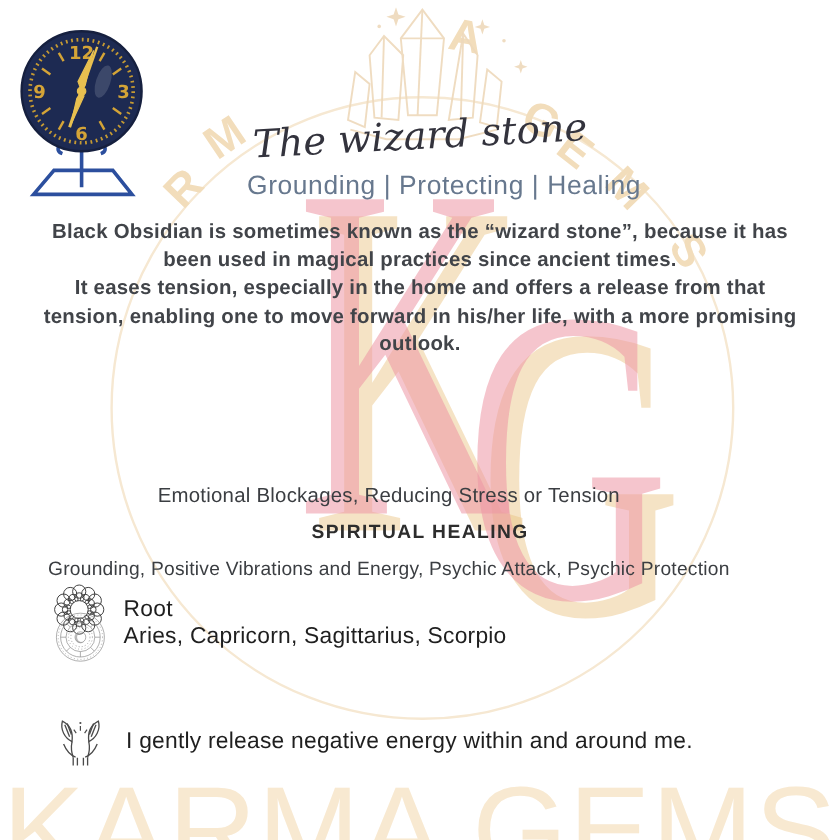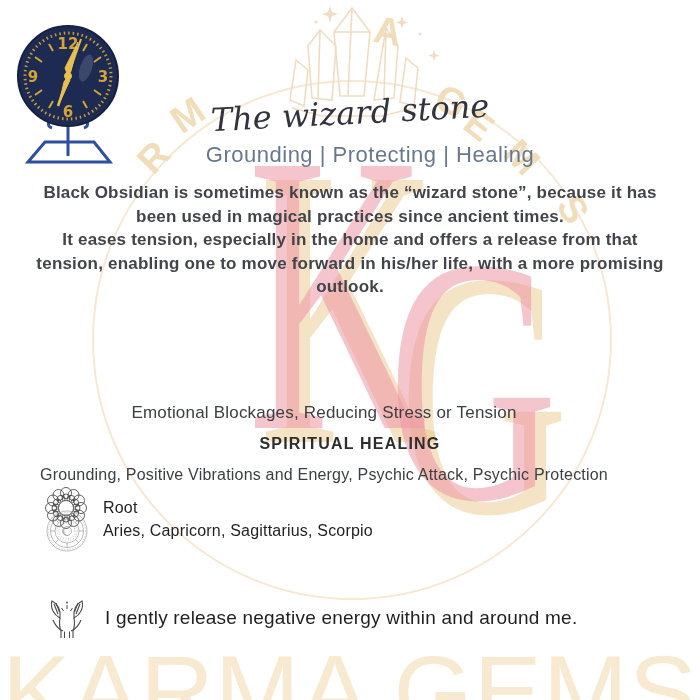--- a/index.html
+++ b/index.html
@@ -24,21 +24,21 @@
   .description{position:absolute;left:33px;top:181px;width:634px;z-index:2;
                font-size:17px;line-height:23.5px;letter-spacing:.2px;color:#414449;text-align:center;font-weight:bold;}
   .description p{margin:0;}
   
   .sec-heading{position:absolute;left:0;width:700px;text-align:center;z-index:2;
                font-size:16px;font-weight:bold;letter-spacing:1.2px;color:#2d2d2d;}
   .sec-text{position:absolute;left:0;width:648px;text-align:center;z-index:2;
             font-size:17px;letter-spacing:.2px;color:#3b3e42;}
   
   .attr-row{position:absolute;left:44px;display:flex;align-items:center;gap:15px;z-index:2;}
-  .attr-label{font-size:16px;color:#1f1f1f;letter-spacing:.2px;}
+  .attr-label{font-size:19px;color:#1f1f1f;letter-spacing:.2px;}
   
   .clock{position:absolute;left:10px;top:16px;z-index:2;}
   
   .crystals{position:absolute;left:252px;top:0;z-index:1;opacity:.9;}
   .monogram{position:absolute;left:228px;top:148px;z-index:1;}
 </style>
 </head>
 <body>
 
 <div class="canvas">

